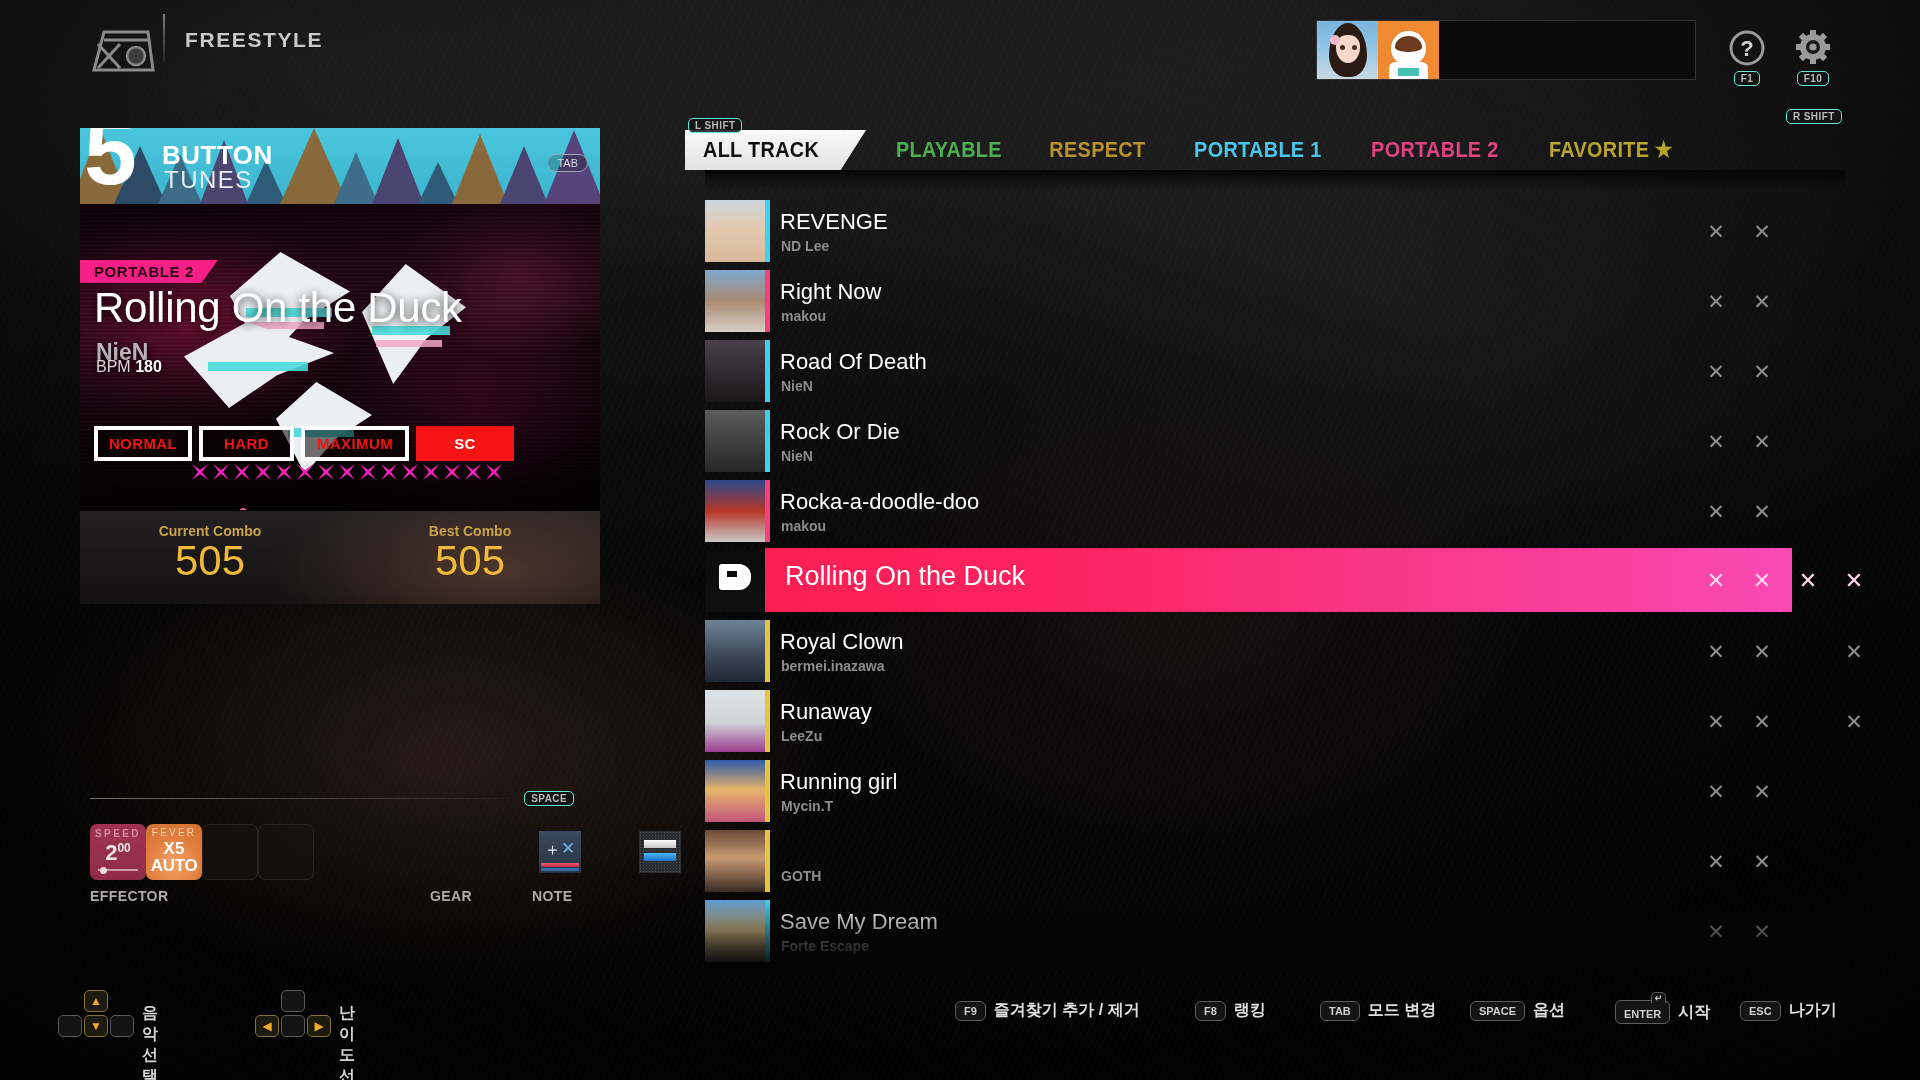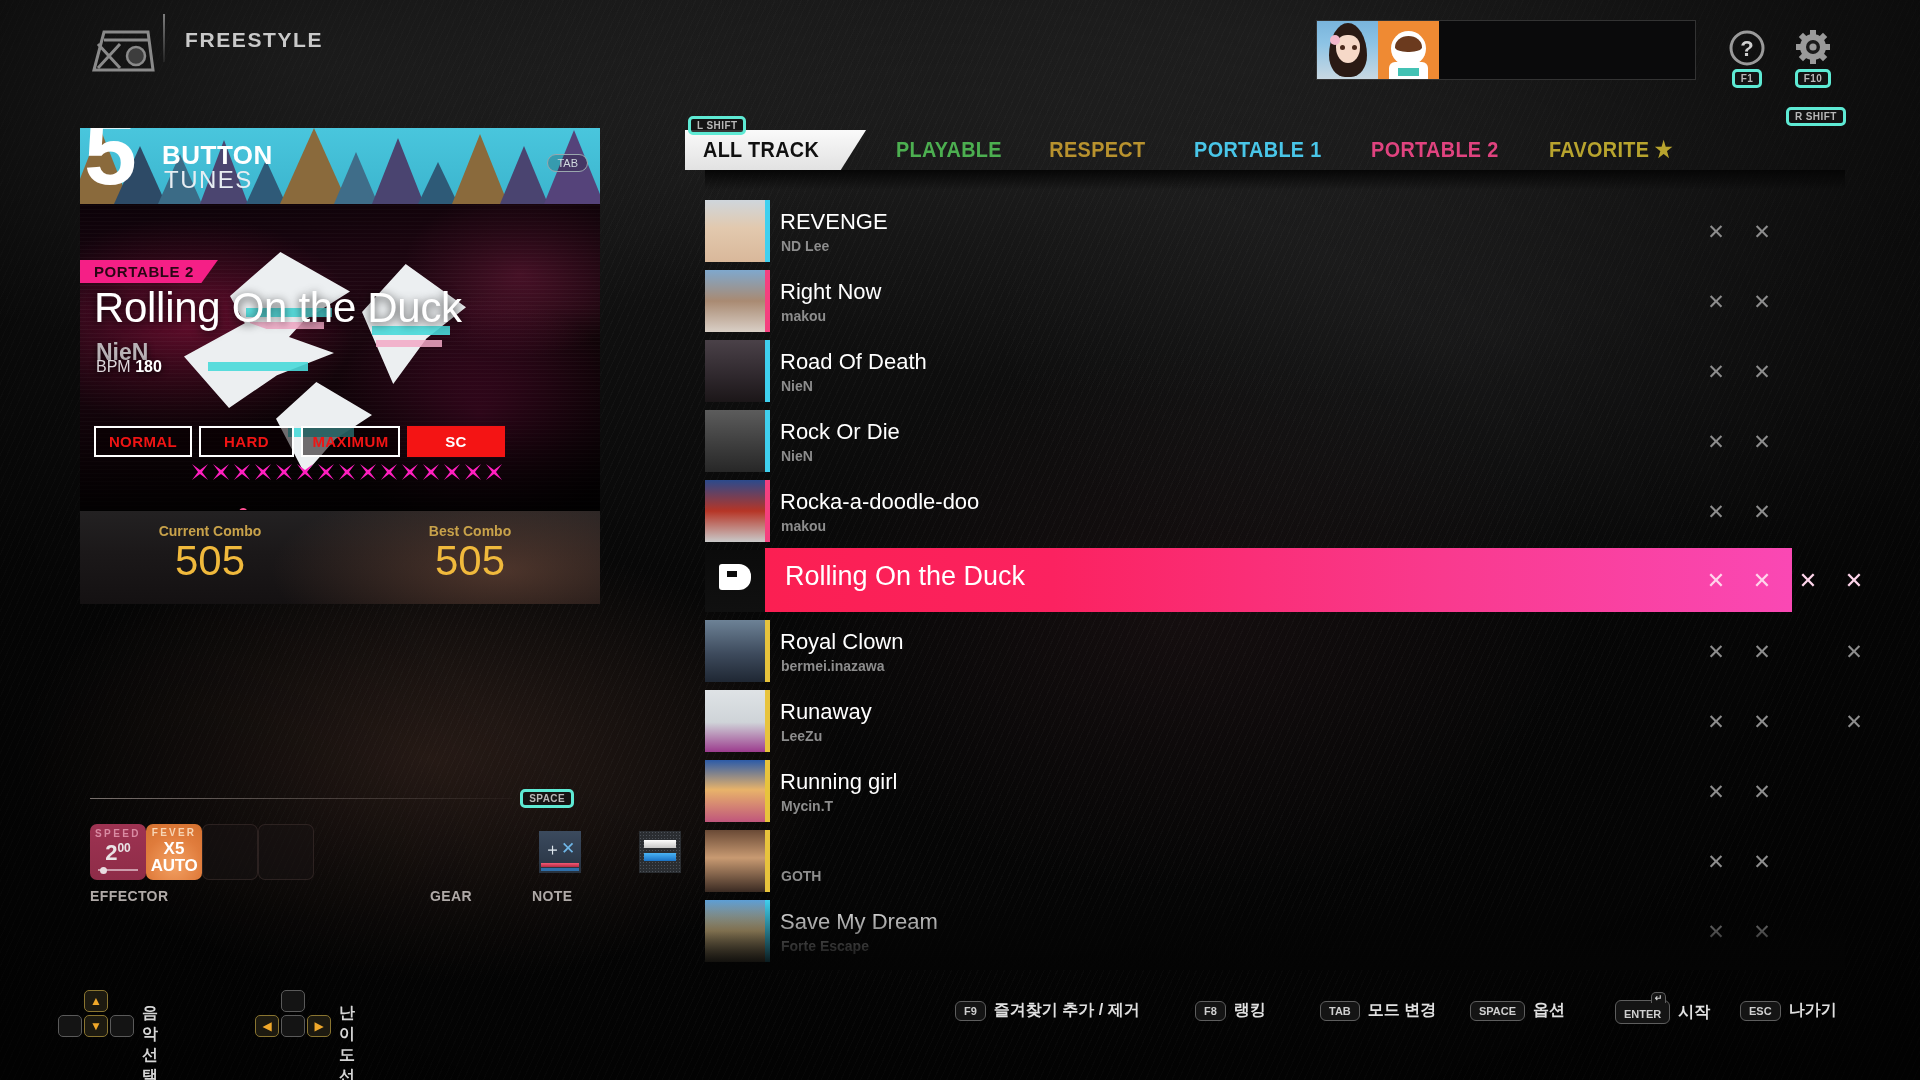--- a/index.html
+++ b/index.html
@@ -72,21 +72,21 @@
   #pf-lvlab { position:absolute; left:10px; top:28px; font-size:10px; font-weight:bold; color:#ded9ea; }
   #pf-lvnum { position:absolute; left:32px; top:20px; font-size:31px; font-weight:300; color:#fff; line-height:1; }
   #pf-bar-track { position:absolute; left:6px; right:6px; bottom:5px; height:11px; background:#2d2738; }
   #pf-bar-fill { position:absolute; left:0; top:0; bottom:0; background:#fff; }
   #pf-pct { position:absolute; right:10px; bottom:16px; font-size:17px; font-weight:bold; color:#fff; }
 
   
   .topicon { position:absolute; width:46px; text-align:center; }
   #help-icon-wrap { left:1724px; top:28px; }
   #gear-icon-wrap { left:1790px; top:28px; }
-  .keycap { display:inline-block; border:3px solid #5eead4; border-radius:5px;
+  .keycap { display:inline-block; border:1px solid #5eead4; border-radius:5px;
     padding:1px 7px; font-size:11px; font-weight:bold; color:#b8b8b8;
     background:rgba(20,20,20,.85); letter-spacing:.4px; }
   .keycap.sm { font-size:10px; padding:1px 6px; }
   #rshift-wrap { position:absolute; left:1786px; top:106px; }
   #lshift-wrap { position:absolute; left:688px; top:115px;text-align:right; }
 
   
   #left-panel { position:absolute; left:80px; top:128px; width:520px; z-index:10; }
 
   #banner { position:relative; height:76px; overflow:hidden;
@@ -132,23 +132,23 @@
   }
   #song-title { position:absolute; left:14px; top:80px; z-index:6; font-size:42px;
     font-weight:300; color:#fff; letter-spacing:-.3px; text-shadow:0 2px 10px rgba(0,0,0,.8); }
   #song-artist { position:absolute; left:16px; top:135px; z-index:6; font-size:23px;
     font-weight:bold; color:#b9b2b6; text-shadow:0 2px 6px rgba(0,0,0,.85); }
   #song-bpm { position:absolute; left:16px; top:154px; z-index:6; font-size:16px;
     color:#dcd6da; text-shadow:0 2px 6px rgba(0,0,0,.85); }
   #song-bpm b { color:#fff; font-weight:bold; }
 
   #diffrow { position:absolute; left:14px; top:222px; z-index:6; display:flex; gap:7px; }
-  .diffbtn { border:2px solid #ffffff; color:#f01414; background:rgba(10,0,2,.55);
+  .diffbtn { border:4px solid #ffffff; color:#f01414; background:rgba(10,0,2,.55);
     font-size:15px; font-weight:bold; letter-spacing:.4px; padding:5px 0; text-align:center; }
-  .diffbtn.w1{width:98px;} .diffbtn.w2{width:95px;} .diffbtn.w3{width:99px;} .diffbtn.w4{width:98px;}
+  .diffbtn.w1{width:98px;} .diffbtn.w2{width:95px;} .diffbtn.w3{width:108px;} .diffbtn.w4{width:98px;}
   .diffbtn.active { background:#f41414; color:#fff; border-color:#f41414; }
 
   #stars { position:absolute; left:110px; top:258px; z-index:6; display:flex; gap:1px; }
   .star { width:20px; height:20px; }
 
   #recstats { position:absolute; left:104px; top:300px; z-index:6; font-size:13px; }
   .stat-row { display:flex; align-items:baseline; margin-bottom:5px; }
   .stat-lab { width:54px; color:#f2327c; font-weight:bold; font-size:13px; }
   .stat-val { color:#ff4f94; font-weight:bold; font-size:19px; }
 
@@ -174,21 +174,21 @@
     font-size:10px; font-weight:bold; letter-spacing:2.4px; color:#d98aa2; }
   #slot-speed .big { position:absolute; top:16px; left:0; right:0; text-align:center;
     font-size:22px; font-weight:bold; color:#e9e3e5; }
   #slot-speed .big sup { font-size:12px; vertical-align:super; }
   #slot-speed .ubar { position:absolute; left:8px; right:8px; bottom:9px; height:2px;
     background:rgba(235,215,222,.65); }
   #slot-speed .dot { position:absolute; left:10px; bottom:6px; width:7px; height:7px;
     border-radius:50%; background:#e9dde1; }
   #slot-fever { background:radial-gradient(circle at 50% 72%, #f3a163 0%, #e07c3c 58%, #d2702f 100%); }
   #slot-fever .lab { position:absolute; top:3px; left:0; right:0; text-align:center;
-    font-size:10px; font-weight:bold; letter-spacing:2.2px; color:#f7d5b4; }
+    font-size:10px; font-weight:normal; letter-spacing:2.2px; color:#f7d5b4; }
   #slot-fever .x5 { position:absolute; top:15px; left:0; right:0; text-align:center;
     font-size:17px; font-weight:bold; color:#fff; }
   #slot-fever .auto { position:absolute; top:32px; left:0; right:0; text-align:center;
     font-size:17px; font-weight:bold; color:#fff; letter-spacing:-.3px; }
   .gear-inner { position:absolute; left:7px; top:7px; width:42px; height:42px;
     background:linear-gradient(180deg,#3b4a5e 0%,#2f3c4d 62%,#27323f 100%); }
   .gear-inner .plus { position:absolute; left:5px; top:7px; font-size:17px; color:#dfe8ef; }
   .gear-inner .xm  { position:absolute; left:22px; top:7px; font-size:17px; color:#6fb6e6; }
   .gear-inner .redline { position:absolute; left:2px; right:2px; bottom:6px; height:4px;
     background:linear-gradient(180deg,#f25a74,#b52a42); }

